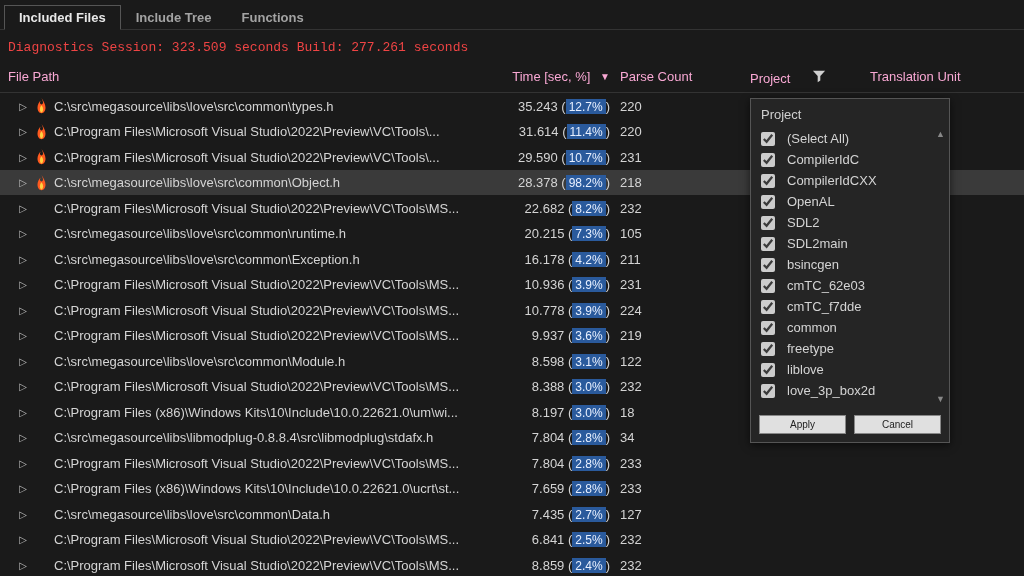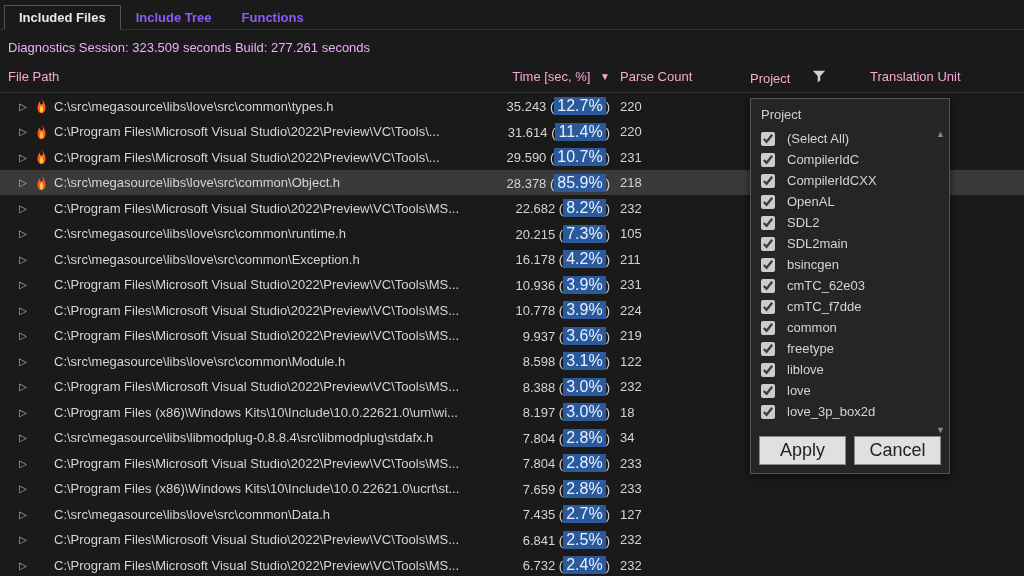--- a/index.html
+++ b/index.html
@@ -14,35 +14,36 @@
   }
   .tabs {
     display: flex;
     border-bottom: 1px solid #333;
     padding: 4px 4px 0 4px;
     background: #1a1a1a;
     font-weight: bold;
   }
   .tab {
     padding: 4px 14px;
-    color: #8b5cf6;
+    color: #a3a3a3;
     cursor: pointer;
     border: 1px solid transparent;
     position: relative;
     top: 1px;
   }
   .tab.active {
     color: #e8e8e8;
     border: 1px solid #555;
     border-bottom: 1px solid #1a1a1a;
     background: #1a1a1a;
   }
   .session-info {
     padding: 10px 8px;
-    color: #f0abfc;
+    color: #ef4444;
+    font-family: Liberation Mono, monospace;
   }
   .table {
     width: 100%;
   }
   .header-row {
     display: flex;
     border-bottom: 1px solid #333;
     padding: 4px 0 6px 0;
   }
   .header-row .cell { color: #f9a8d4; }
@@ -81,21 +82,21 @@
     align-items: center;
     justify-content: center;
   }
   .fire svg { width: 13px; height: 16px; }
   .no-fire { width: 14px; }
   .time-cell .pct {
     background: #2a5a9c;
     border-radius: 3px;
     padding: 8px 3px;
     color: #e8f0ff;
-    font-size: 16px;
+    font-size: 12px;
   }
   .filter-popup {
     position: absolute;
     left: 750px;
     top: 98px;
     width: 200px;
     background: #252525;
     border: 1px solid #555;
     box-shadow: 0 2px 8px rgba(0,0,0,0.6);
     z-index: 10;
@@ -124,21 +125,21 @@
     gap: 8px;
     padding: 8px;
     justify-content: center;
   }
   .filter-buttons button {
     flex: 1;
     background: #e0e0e0;
     color: #222;
     border: 1px solid #888;
     padding: 3px 0;
-    font-size: 18px;
+    font-size: 10px;
     cursor: pointer;
   }
   .filter-list::-webkit-scrollbar { width: 14px; }
   .filter-list::-webkit-scrollbar-track { background: #2a2a2a; }
   .filter-list::-webkit-scrollbar-thumb { background: #555; }
   .filter-list::-webkit-scrollbar-button:single-button {
     background: #2a2a2a;
     height: 14px;
   }
   .scroll-triangle {
@@ -232,21 +233,21 @@
         <div class="cell col-path path-cell">
           <span class="expand">▷</span>
           <span class="fire">
             <svg viewBox="0 0 16 20">
               <path d="M8 0 C8 0 10 4 10 6 C10 7 9 8 8 8 C7 8 6 7 6 6 C6 5 6.5 4 7 3 C5 5 3 8 3 12 C3 16 5 19 8 19 C11 19 13 16 13 12 C13 8 10 3 8 0 Z" fill="#ff5a1f"></path>
               <path d="M8 9 C9 10 10 12 10 14 C10 16 9 18 8 18 C7 18 6 16 6 14 C6 12 7 10 8 9 Z" fill="#ffd040"></path>
             </svg>
           </span>
           <span>C:\src\megasource\libs\love\src\common\Object.h</span>
         </div>
-        <div class="cell col-time time-cell"><span>28.378 (</span><span class="pct">85.9%</span><span>)</span></div>
+        <div class="cell col-time time-cell"><span>28.378 (</span><span class="pct">98.2%</span><span>)</span></div>
         <div class="cell col-parse">218</div>
         <div class="cell col-project"></div>
         <div class="cell col-trans"></div>
       </div>
       <div class="row">
         <div class="cell col-path path-cell">
           <span class="expand">▷</span>
           <span class="no-fire"></span>
           <span>C:\Program Files\Microsoft Visual Studio\2022\Preview\VC\Tools\MS...</span>
         </div>
@@ -397,21 +398,21 @@
         <div class="cell col-parse">232</div>
         <div class="cell col-project"></div>
         <div class="cell col-trans"></div>
       </div>
       <div class="row">
         <div class="cell col-path path-cell">
           <span class="expand">▷</span>
           <span class="no-fire"></span>
           <span>C:\Program Files\Microsoft Visual Studio\2022\Preview\VC\Tools\MS...</span>
         </div>
-        <div class="cell col-time time-cell"><span>6.732 (</span><span class="pct">2.4%</span><span>)</span></div>
+        <div class="cell col-time time-cell"><span>8.859 (</span><span class="pct">2.4%</span><span>)</span></div>
         <div class="cell col-parse">232</div>
         <div class="cell col-project"></div>
         <div class="cell col-trans"></div>
       </div>
     </div>
 </div>
 
 <div class="filter-popup">
   <div class="title">Project</div>
   <span class="scroll-triangle up">▲</span>
@@ -456,24 +457,20 @@
         <input type="checkbox" checked="" style="">
         <span>common</span>
       </div>
       <div class="filter-item">
         <input type="checkbox" checked="" style="">
         <span>freetype</span>
       </div>
       <div class="filter-item">
         <input type="checkbox" checked="" style="">
         <span>liblove</span>
-      </div>
-      <div class="filter-item">
-        <input type="checkbox" checked="" style="">
-        <span>love</span>
       </div>
       <div class="filter-item">
         <input type="checkbox" checked="" style="">
         <span>love_3p_box2d</span>
       </div>
     </div>
   <span class="scroll-triangle down">▼</span>
   <div class="filter-buttons">
     <button>Apply</button>
     <button>Cancel</button>

